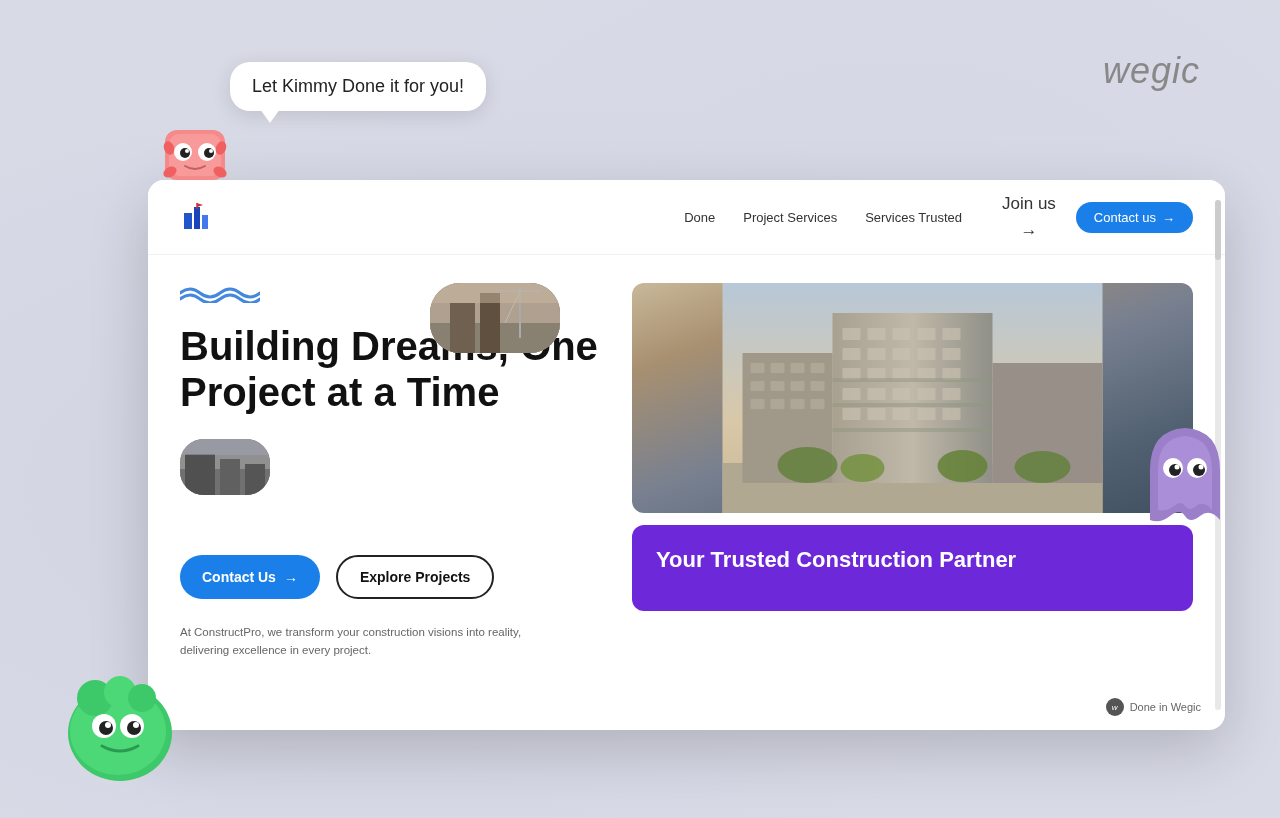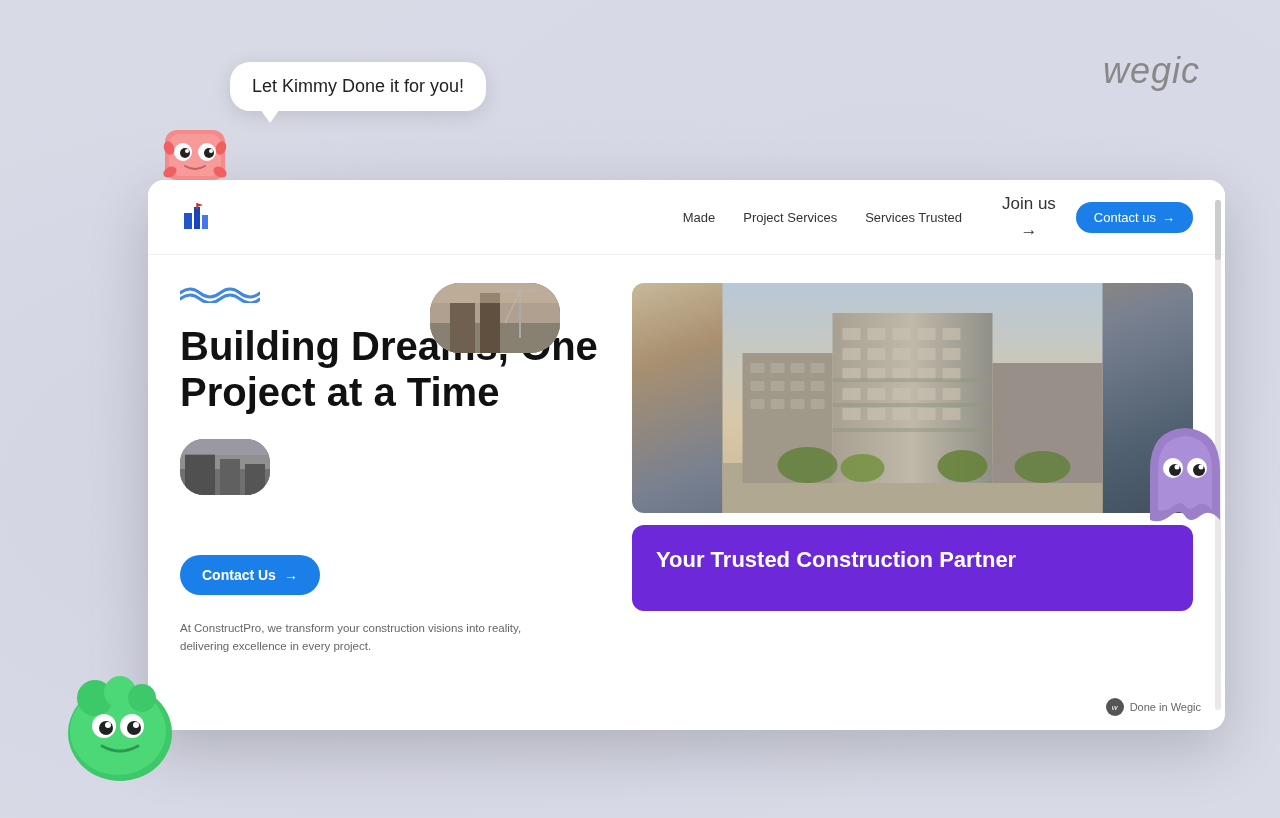--- a/index.html
+++ b/index.html
@@ -413,21 +413,21 @@
         <rect x="4" y="12" width="8" height="16" fill="#2255cc"></rect>
         <rect x="14" y="6" width="6" height="22" fill="#1a44bb"></rect>
         <rect x="22" y="14" width="6" height="14" fill="#4477ee"></rect>
 
         <line x1="17" y1="2" x2="17" y2="8" stroke="#cc3333" stroke-width="1.5"></line>
         <polygon points="17,2 23,4 17,6" fill="#cc3333"></polygon>
       </svg>
     </div>
 
     <div class="nav-links">
-      <span class="nav-link">Made</span>
+      <span class="nav-link">Done</span>
       <span class="nav-link">Project Services</span>
       <span class="nav-link">Services Trusted</span>
     </div>
 
     <div class="nav-join">
       <span>Join us</span>
       <span>→</span>
     </div>
 
     <button class="nav-contact-btn">
@@ -476,20 +476,23 @@
           <rect x="65" y="25" width="20" height="31" fill="#555"></rect>
 
           <rect x="0" y="0" width="90" height="16" fill="#a0a0b0" opacity="0.6"></rect>
         </svg>
       </div>
 
       <div class="cta-buttons">
         <button class="btn-contact">
           <span>Contact Us</span>
           <span>→</span>
+        </button>
+        <button class="btn-explore">
+          <span>Explore Projects</span>
         </button>
       </div>
 
       <p class="hero-description">At ConstructPro, we transform your construction visions into reality, delivering excellence in every project.</p>
 
     </div>
 
     <div class="right-col">
 
       <div class="building-image">

